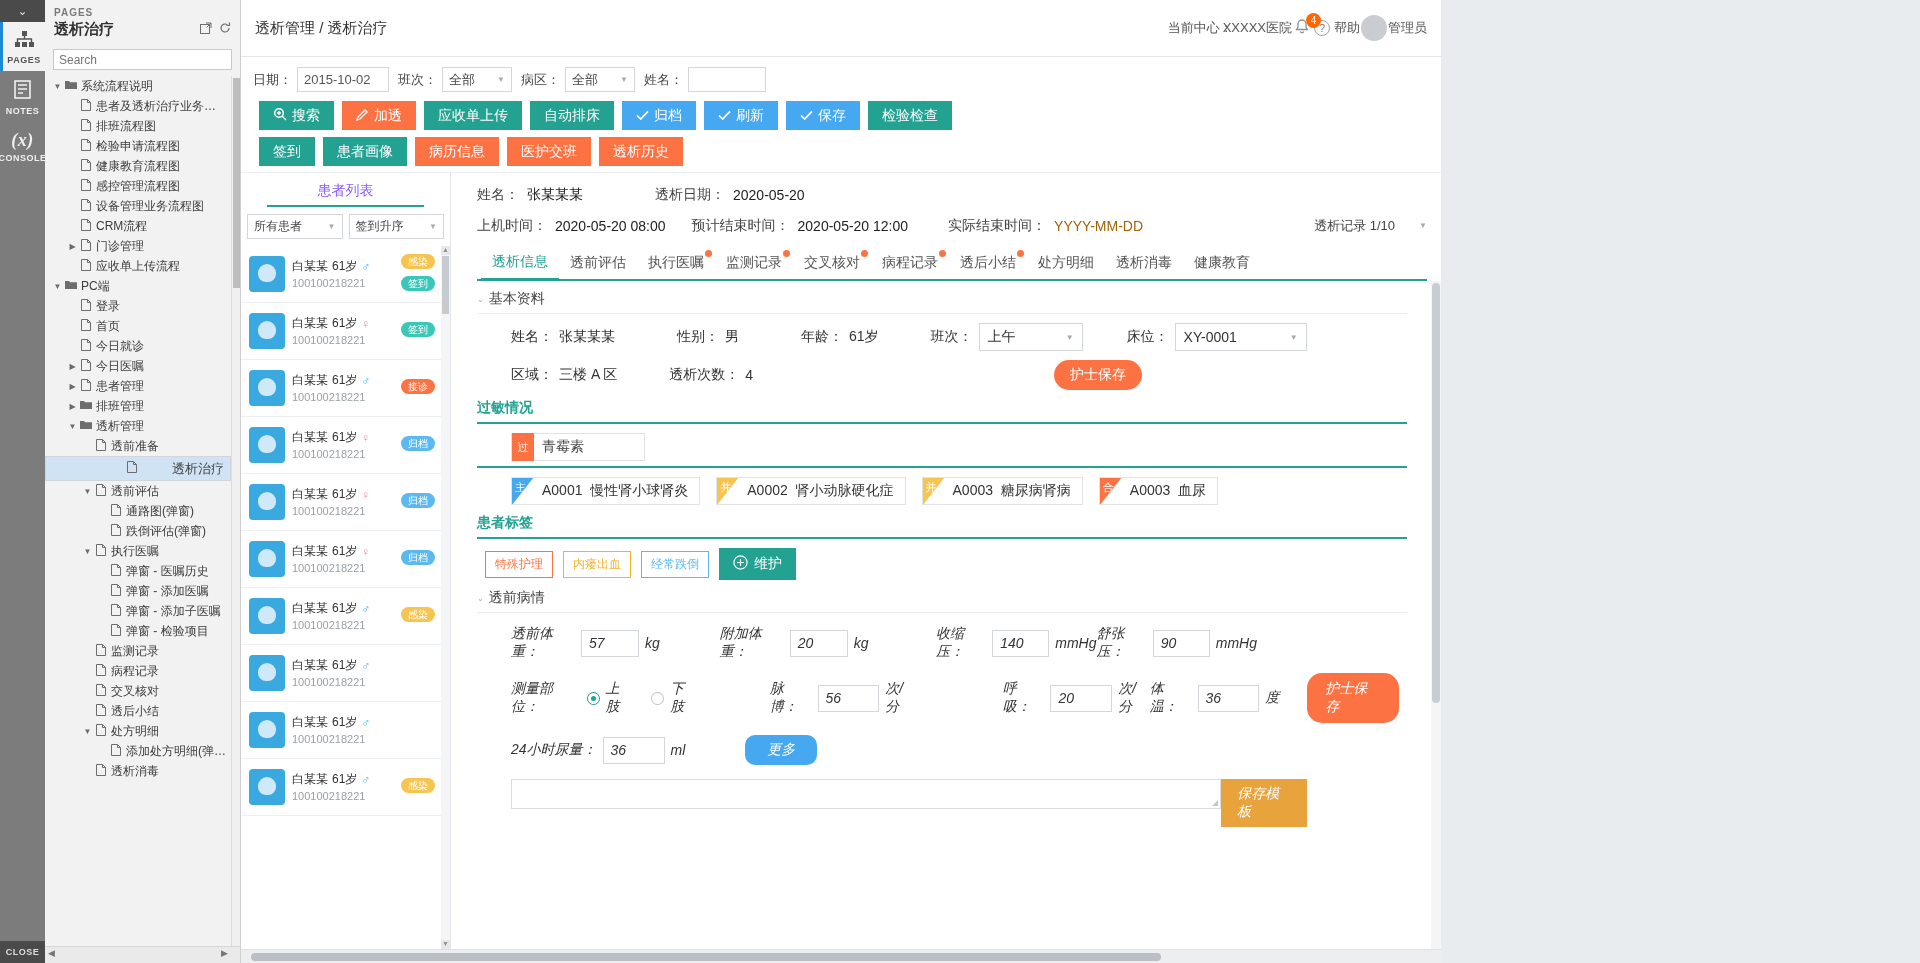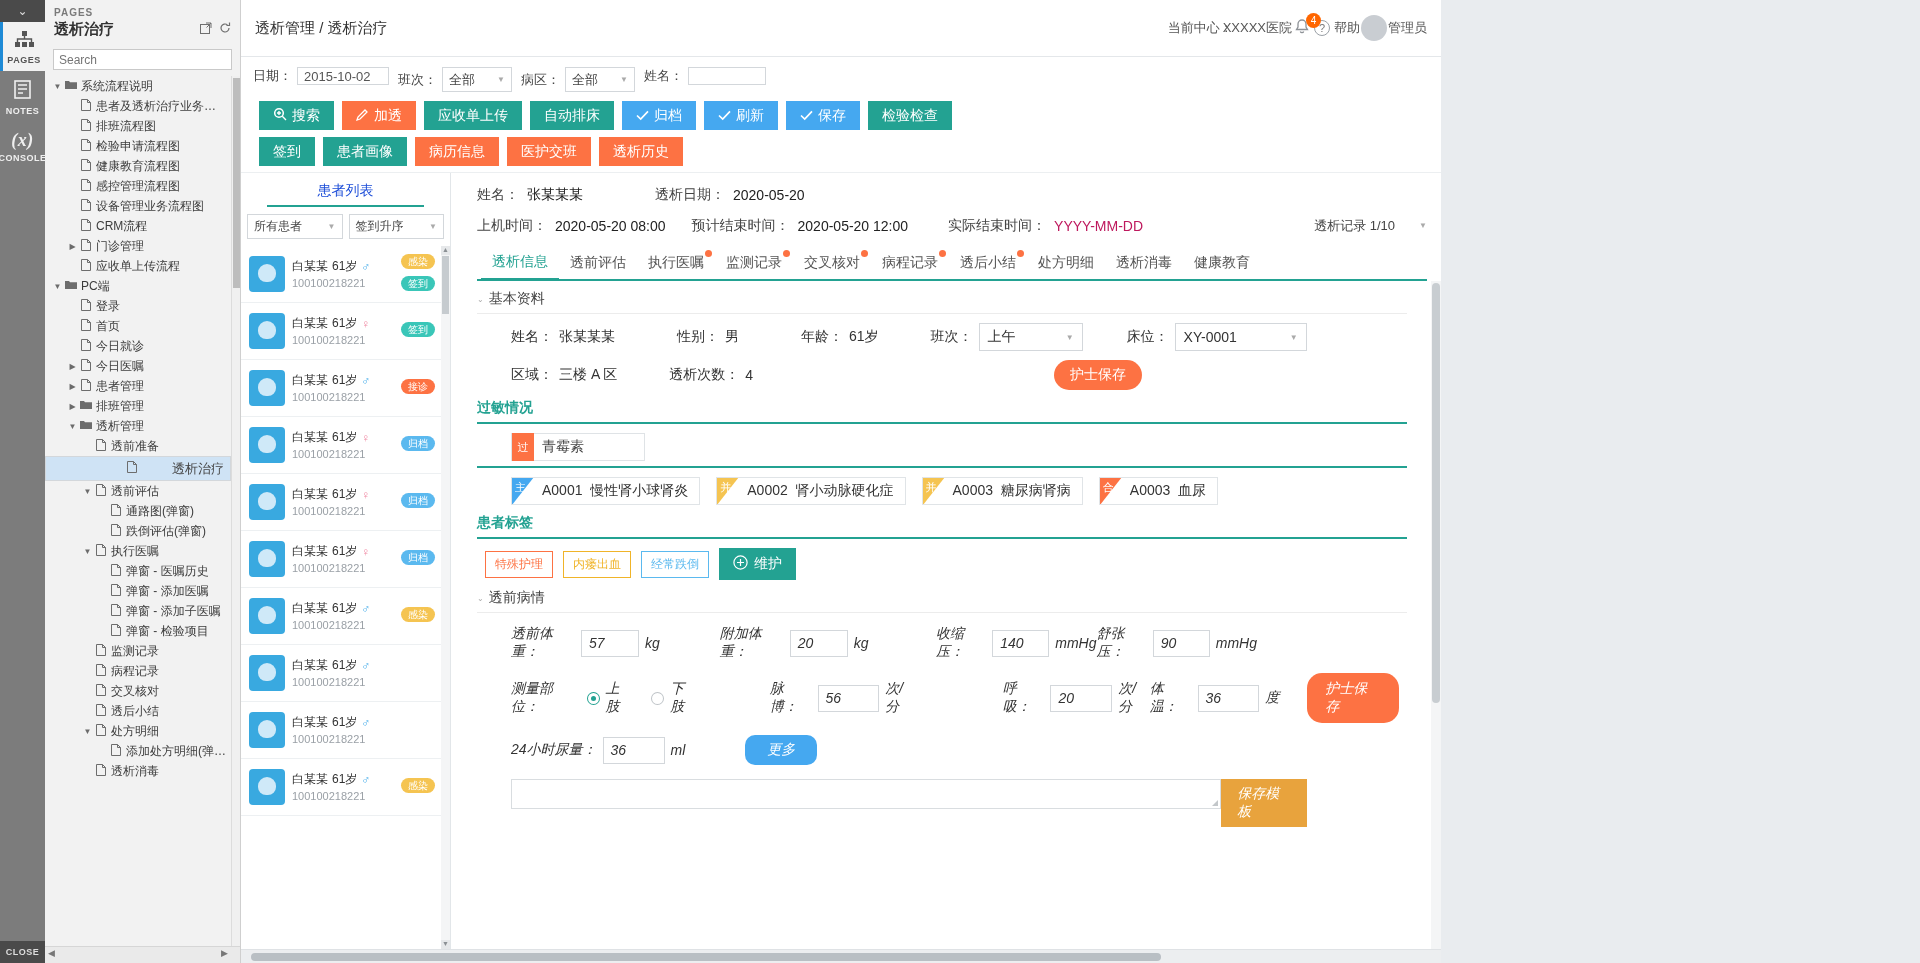--- a/index.html
+++ b/index.html
@@ -58,35 +58,35 @@
            min-width:15px; height:15px; border-radius:8px; display:flex; align-items:center;
            justify-content:center; padding:0 3px; }
   .help { display:flex; align-items:center; gap:4px; color:#555; }
   .circ { width:16px; height:16px; border:1px solid #9aa0a6; border-radius:50%; display:flex;
           align-items:center; justify-content:center; font-size:11px; color:#777; }
   .avatar { width:26px; height:26px; border-radius:50%; background:#c9cdd2; }
 
   
   .filters { display:flex; align-items:flex-start; padding:10px 10px 6px 12px; gap:9px; flex-wrap:wrap; }
   .fgroup { display:flex; align-items:center; gap:5px; font-size:13px; color:#444; }
-  .inp { height:18px; border:1px solid #d3d7db; background:#fff; padding:0 6px; font-size:13px;
+  .inp { height:25px; border:1px solid #d3d7db; background:#fff; padding:0 6px; font-size:13px;
          color:#555; display:flex; align-items:center; font-family:inherit; }
   .sel { height:25px; border:1px solid #d3d7db; background:#fff; padding:0 6px; font-size:13px;
          color:#444; display:flex; align-items:center; justify-content:space-between; gap:10px; }
   .caret { color:#aaa; font-size:8px; }
   .btns { display:flex; flex-wrap:wrap; gap:8px; row-gap:7px; margin-left:6px; max-width:740px; }
   .btn { height:29px; padding:0 14px; display:inline-flex; align-items:center; justify-content:center;
          gap:5px; color:#fff; font-size:14px; border:none; white-space:nowrap; }
   .b-teal{background:#23a292;} .b-orange{background:#fd7243;} .b-blue{background:#45a8f0;}
 
   
   .split { flex:1; display:flex; overflow:hidden; border-top:1px solid #eceff1; }
   .plist { width:210px; flex:0 0 210px; border-right:1px solid #e2e6e9; display:flex; flex-direction:column; }
   .plist-tab { height:30px; display:flex; align-items:center; justify-content:center; font-size:14px;
-               color:#1d4ed8; border-bottom:2px solid #23a292; margin:4px 26px 0; }
+               color:#8b5cf6; border-bottom:2px solid #23a292; margin:4px 26px 0; }
   .plist-fl { display:flex; gap:6px; padding:7px 6px; }
   .plist-fl .sel { flex:1; font-size:12px; }
   .pitems { flex:1; overflow:hidden; position:relative; }
   .pitem { height:57px; border-bottom:1px solid #edf0f2; display:flex; align-items:center;
            gap:7px; padding:0 6px 0 8px; position:relative; }
   .pav { width:36px; height:36px; border-radius:4px; background:#39a9e0; flex:0 0 36px; position:relative; }
   .pav::after{content:""; position:absolute; left:9px; top:8px; width:18px; height:18px;
               background:#cfe9f8; border-radius:50% 50% 45% 45%;}
   .pmeta { flex:1; min-width:0; }
   .prow1 { display:flex; align-items:center; gap:4px; font-size:12px; color:#333; }
@@ -96,21 +96,21 @@
   .ptag { position:absolute; right:6px; font-size:10px; color:#fff; border-radius:9px;
           padding:1px 7px; line-height:13px; }
   .t-gan{background:#f5c451;} .t-qd{background:#3ac6b8;} .t-jz{background:#fd7243;} .t-gd{background:#5bb9ef;}
 
   
   .detail { flex:1; display:flex; flex-direction:column; overflow:hidden; }
   .pinfo { padding:6px 14px 0 26px; }
   .pinfo-row { display:flex; align-items:center; height:31px; font-size:14px; color:#333; }
   .lbl { color:#444; }
   .val { color:#222; margin-left:8px; }
-  .ph { color:#be185d; }
+  .ph { color:#a16207; }
   .spacer { flex:1; }
   .recsel { display:flex; align-items:center; gap:24px; font-size:13px; color:#444; }
 
   .tabs { display:flex; align-items:flex-end; gap:0; border-bottom:2px solid #23a292;
           margin:6px 14px 0 26px; padding-left:4px; }
   .tab { position:relative; padding:6px 11px 7px; font-size:14px; color:#555; white-space:nowrap; }
   .tab.on { color:#23a292; border-bottom:3px solid #23a292; margin-bottom:-2px; }
   .dot { position:absolute; top:2px; right:3px; width:7px; height:7px; border-radius:50%; background:#fd7243; }
 
   .scroller { flex:1; overflow:hidden; position:relative; padding:0 0 0 0; }

